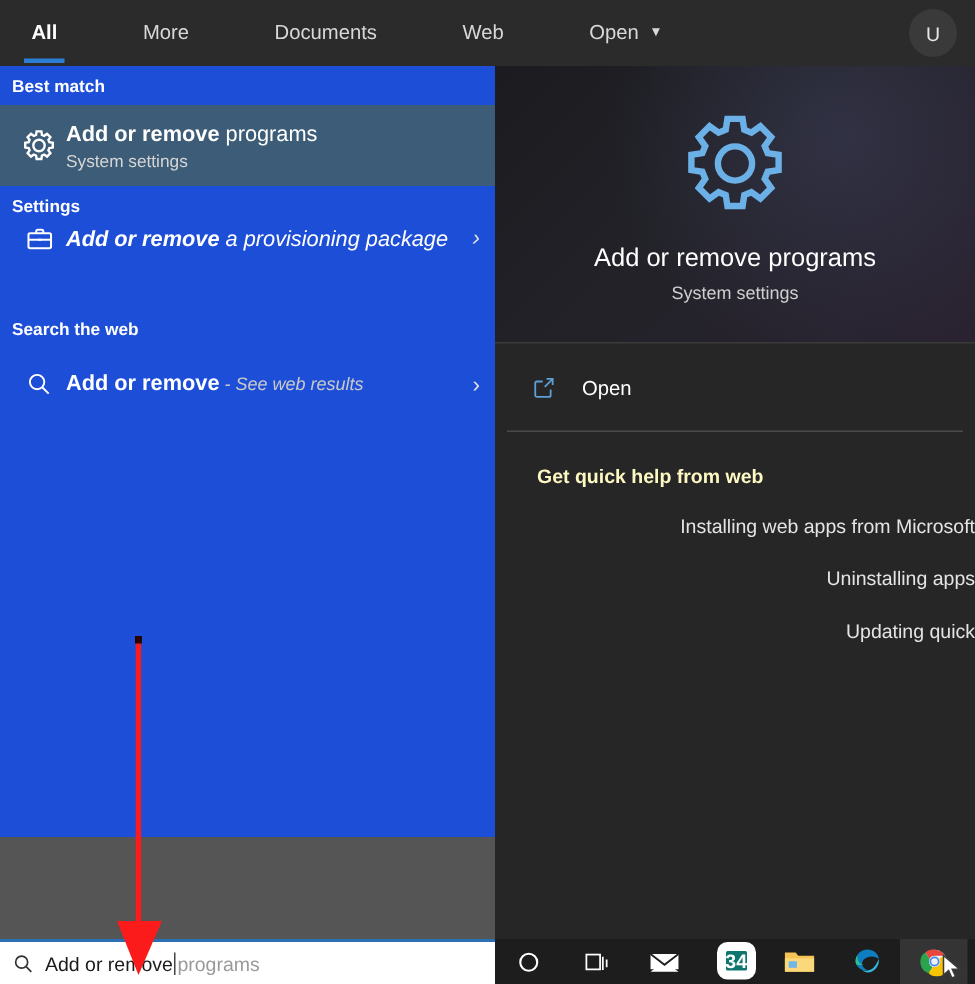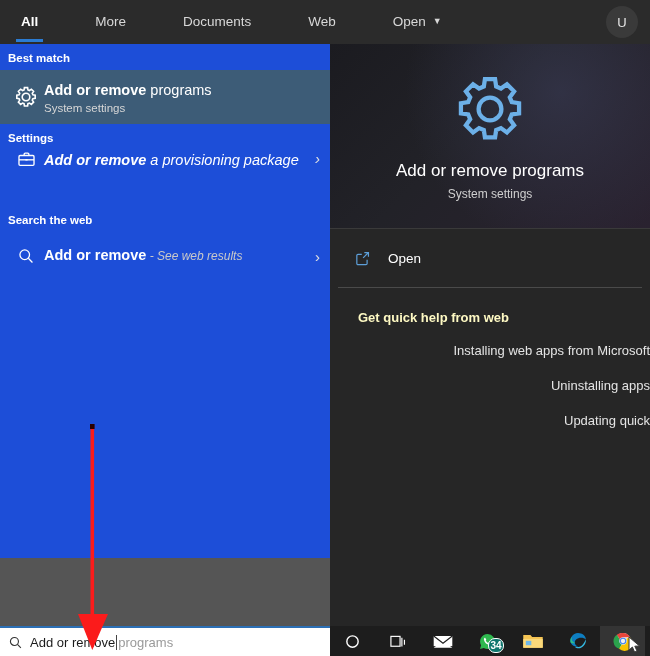--- a/index.html
+++ b/index.html
@@ -257,28 +257,28 @@
     justify-content: center;
     position: relative;
     cursor: default;
   }
   .tbicon.last { background: #343434; }
   .badge {
     position: absolute;
     right: 6px; bottom: 3px;
     background: #0f766e;
     color: #fff;
-    font-size: 10px;
+    font-size: 13px;
     font-weight: bold;
     border-radius: 7px;
     min-width: 14px;
     height: 13px;
     line-height: 13px;
     text-align: center;
-    border: 1px solid #ffffff;
+    border: 6px solid #ffffff;
   }
 
   
   #arrow {
     position: absolute;
     left: 72px; top: 424px;
     width: 42px; height: 228px;
     pointer-events: none;
   }
   #cursor {

